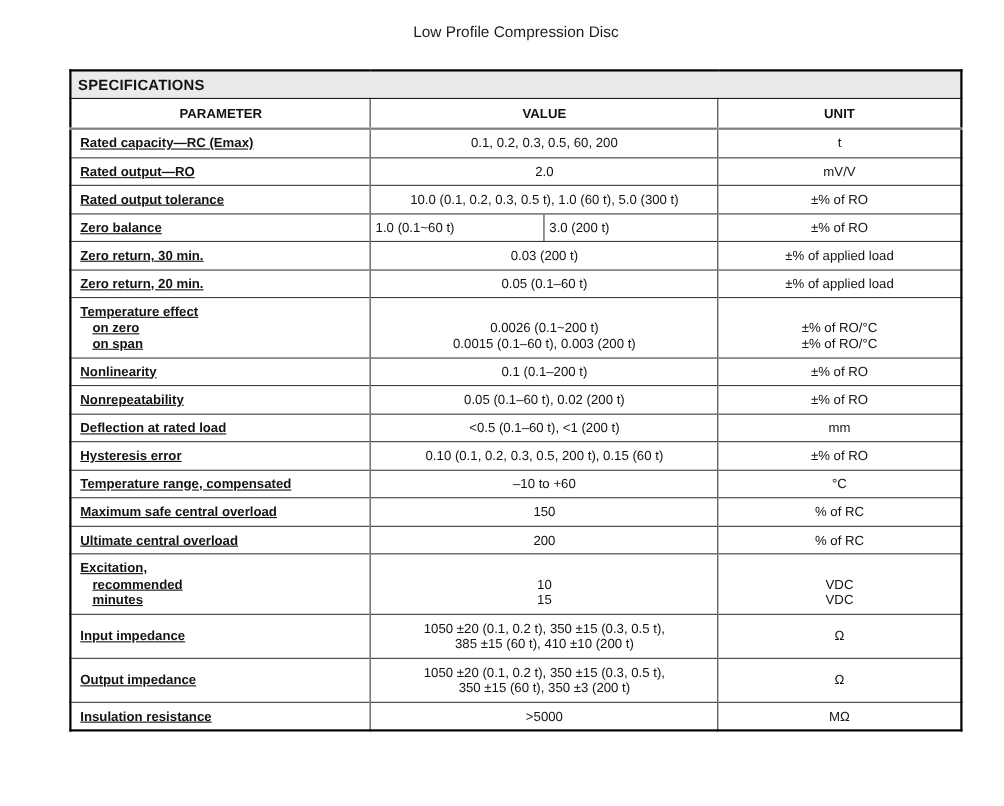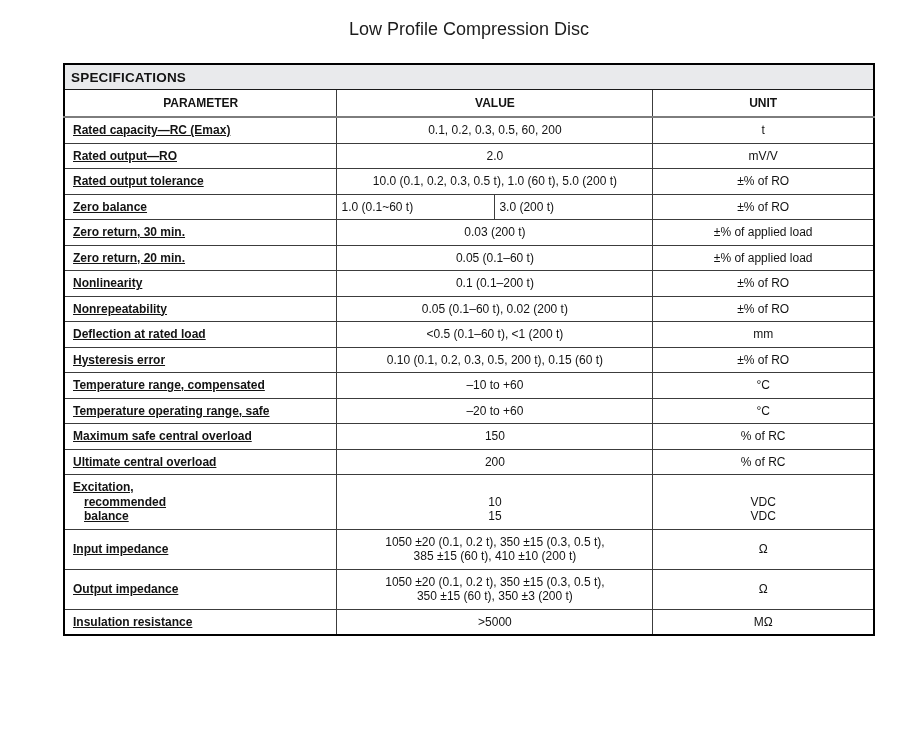--- a/index.html
+++ b/index.html
@@ -12,21 +12,21 @@
   html,body{margin:0;padding:0;background:#ffffff;}
   body{
     width:913px;height:733px;overflow:hidden;
     font-family:"Liberation Sans","DejaVu Sans",sans-serif;
     color:var(--ink);
     -webkit-font-smoothing:antialiased;
   }
   .page{padding-left:63px;padding-top:20px;}
   .doc-title{
     width:812px;text-align:center;
-    font-size:18px;line-height:18px;color:#1c1c1c;
+    font-size:14px;line-height:18px;color:#1c1c1c;
     margin-bottom:25px;
   }
   table.spec-table{
     width:812px;border-collapse:collapse;table-layout:fixed;
     border:2px solid var(--outer);
   }
   th,td{box-sizing:border-box;}
   th.spec-head{
     background:var(--header-bg);
     text-align:left;
@@ -104,21 +104,21 @@
           </td>
           <td class="unit">
             <div>mV/V</div>
           </td>
         </tr>
         <tr>
           <td class="param">
             <div>Rated output tolerance</div>
           </td>
           <td class="value">
-            <div>10.0 (0.1, 0.2, 0.3, 0.5 t), 1.0 (60 t), 5.0 (200 t)</div>
+            <div>10.0 (0.1, 0.2, 0.3, 0.5 t), 1.0 (60 t), 5.0 (300 t)</div>
           </td>
           <td class="unit">
             <div>±% of RO</div>
           </td>
         </tr>
         <tr>
           <td class="param">
             <div>Zero balance</div>
           </td>
           <td class="value splitcell">
@@ -148,20 +148,35 @@
           </td>
           <td class="value">
             <div>0.05 (0.1–60 t)</div>
           </td>
           <td class="unit">
             <div>±% of applied load</div>
           </td>
         </tr>
         <tr>
           <td class="param">
+            <div>Temperature effect</div>
+            <div class="indent">on zero</div>
+            <div class="indent">on span</div>
+          </td>
+          <td class="value vbottom">
+            <div>0.0026 (0.1~200 t)</div>
+            <div>0.0015 (0.1–60 t), 0.003 (200 t)</div>
+          </td>
+          <td class="unit vbottom">
+            <div>±% of RO/°C</div>
+            <div>±% of RO/°C</div>
+          </td>
+        </tr>
+        <tr>
+          <td class="param">
             <div>Nonlinearity</div>
           </td>
           <td class="value">
             <div>0.1 (0.1–200 t)</div>
           </td>
           <td class="unit">
             <div>±% of RO</div>
           </td>
         </tr>
         <tr>
@@ -196,31 +211,20 @@
           <td class="unit">
             <div>±% of RO</div>
           </td>
         </tr>
         <tr>
           <td class="param">
             <div>Temperature range, compensated</div>
           </td>
           <td class="value">
             <div>–10 to +60</div>
-          </td>
-          <td class="unit">
-            <div>°C</div>
-          </td>
-        </tr>
-        <tr>
-          <td class="param">
-            <div>Temperature operating range, safe</div>
-          </td>
-          <td class="value">
-            <div>–20 to +60</div>
           </td>
           <td class="unit">
             <div>°C</div>
           </td>
         </tr>
         <tr>
           <td class="param">
             <div>Maximum safe central overload</div>
           </td>
           <td class="value">
@@ -238,21 +242,21 @@
             <div>200</div>
           </td>
           <td class="unit">
             <div>% of RC</div>
           </td>
         </tr>
         <tr>
           <td class="param">
             <div>Excitation,</div>
             <div class="indent">recommended</div>
-            <div class="indent">balance</div>
+            <div class="indent">minutes</div>
           </td>
           <td class="value vbottom">
             <div>10</div>
             <div>15</div>
           </td>
           <td class="unit vbottom">
             <div>VDC</div>
             <div>VDC</div>
           </td>
         </tr>

